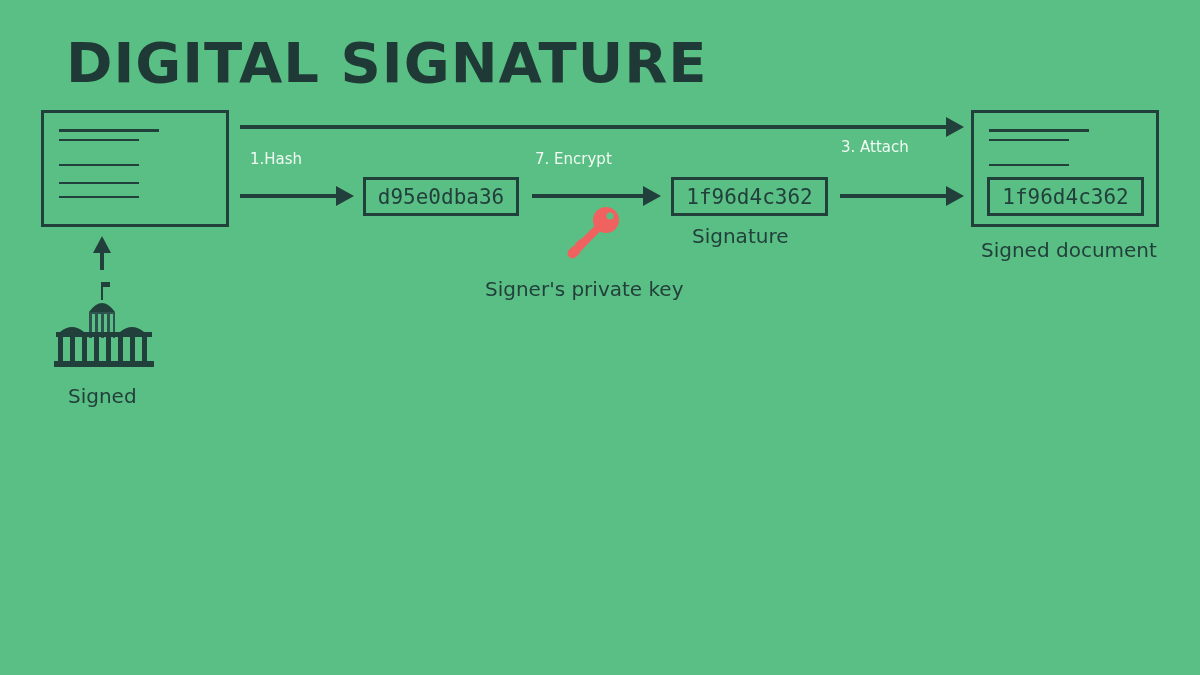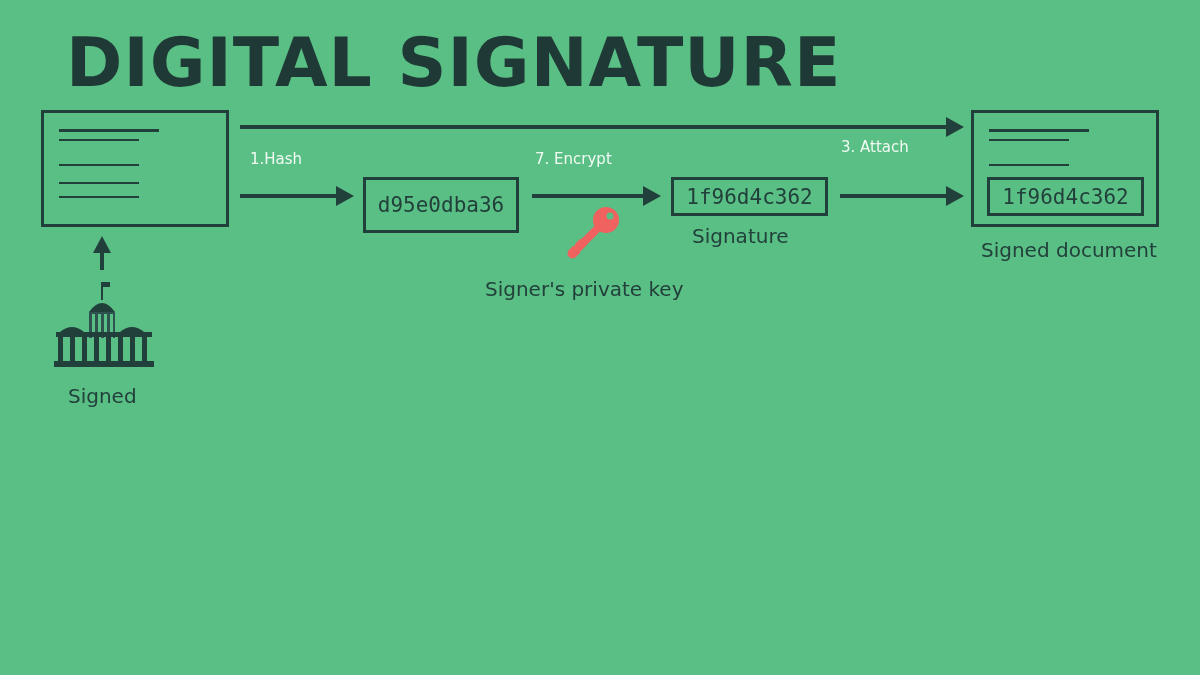--- a/index.html
+++ b/index.html
@@ -1,19 +1,19 @@
 <!DOCTYPE html>
 <html><head>
 <meta charset="utf-8">
 <style>
   html, body { margin:0; padding:0; }
   body { width:1200px; height:675px; background:#5abf84; position:relative; overflow:hidden;
          font-family:"DejaVu Sans", sans-serif; color:#1f3a36; }
   .abs { position:absolute; }
-  .title { left:66px; top:30px; font-size:68px; font-weight:bold; letter-spacing:1px; color:#1f3a36;
+  .title { left:66px; top:30px; font-size:56px; font-weight:bold; letter-spacing:1px; color:#1f3a36;
            font-family:"DejaVu Sans", sans-serif; line-height:66px; }
   .doc { border:3px solid #22403b; box-sizing:border-box; }
   .line { position:absolute; background:#22403b; }
   .hbox { border:3px solid #22403b; box-sizing:border-box; font-family:"DejaVu Sans Mono", monospace;
           font-size:21px; display:flex; align-items:center; justify-content:center; color:#22403b; }
   .label-w { color:#f1fbf4; font-size:15px; }
   .label-d { color:#22403b; font-size:20px; }
   svg { position:absolute; overflow:visible; }
 </style>
 </head>
@@ -43,21 +43,21 @@
   <polygon points="946,186 964,196 946,206" fill="#22403b"></polygon>
 
   <line x1="102" y1="270" x2="102" y2="250" stroke="#22403b" stroke-width="4"></line>
   <polygon points="93,253 102,236 111,253" fill="#22403b"></polygon>
 </svg>
 
 <div class="abs label-w" style="left:250px;top:150px;">1.Hash</div>
 <div class="abs label-w" style="left:535px;top:150px;">7. Encrypt</div>
 <div class="abs label-w" style="left:841px;top:138px;">3. Attach</div>
 
-<div class="abs hbox" style="left:363px;top:177px;width:156px;height:56px;">d95e0dba36</div>
+<div class="abs hbox" style="left:363px;top:177px;width:156px;height:39px;">d95e0dba36</div>
 
 <div class="abs hbox" style="left:671px;top:177px;width:157px;height:39px;">1f96d4c362</div>
 <div class="abs label-d" style="left:692px;top:224px;text-align:right;">Signature</div>
 
 <svg style="left:560px;top:205px;" width="62" height="62" viewBox="0 0 62 62">
   <circle cx="46" cy="15" r="13" fill="#f0625f"></circle>
   <circle cx="50" cy="11" r="3.5" fill="#5abf84"></circle>
   <rect x="3" y="33" width="42" height="8" rx="3" fill="#f0625f" transform="rotate(-45 24 37)"></rect>
   <rect x="10" y="42" width="8" height="10" fill="#f0625f" transform="rotate(-45 14 47)"></rect>
   <rect x="17" y="35" width="8" height="9" fill="#f0625f" transform="rotate(-45 21 40)"></rect>

